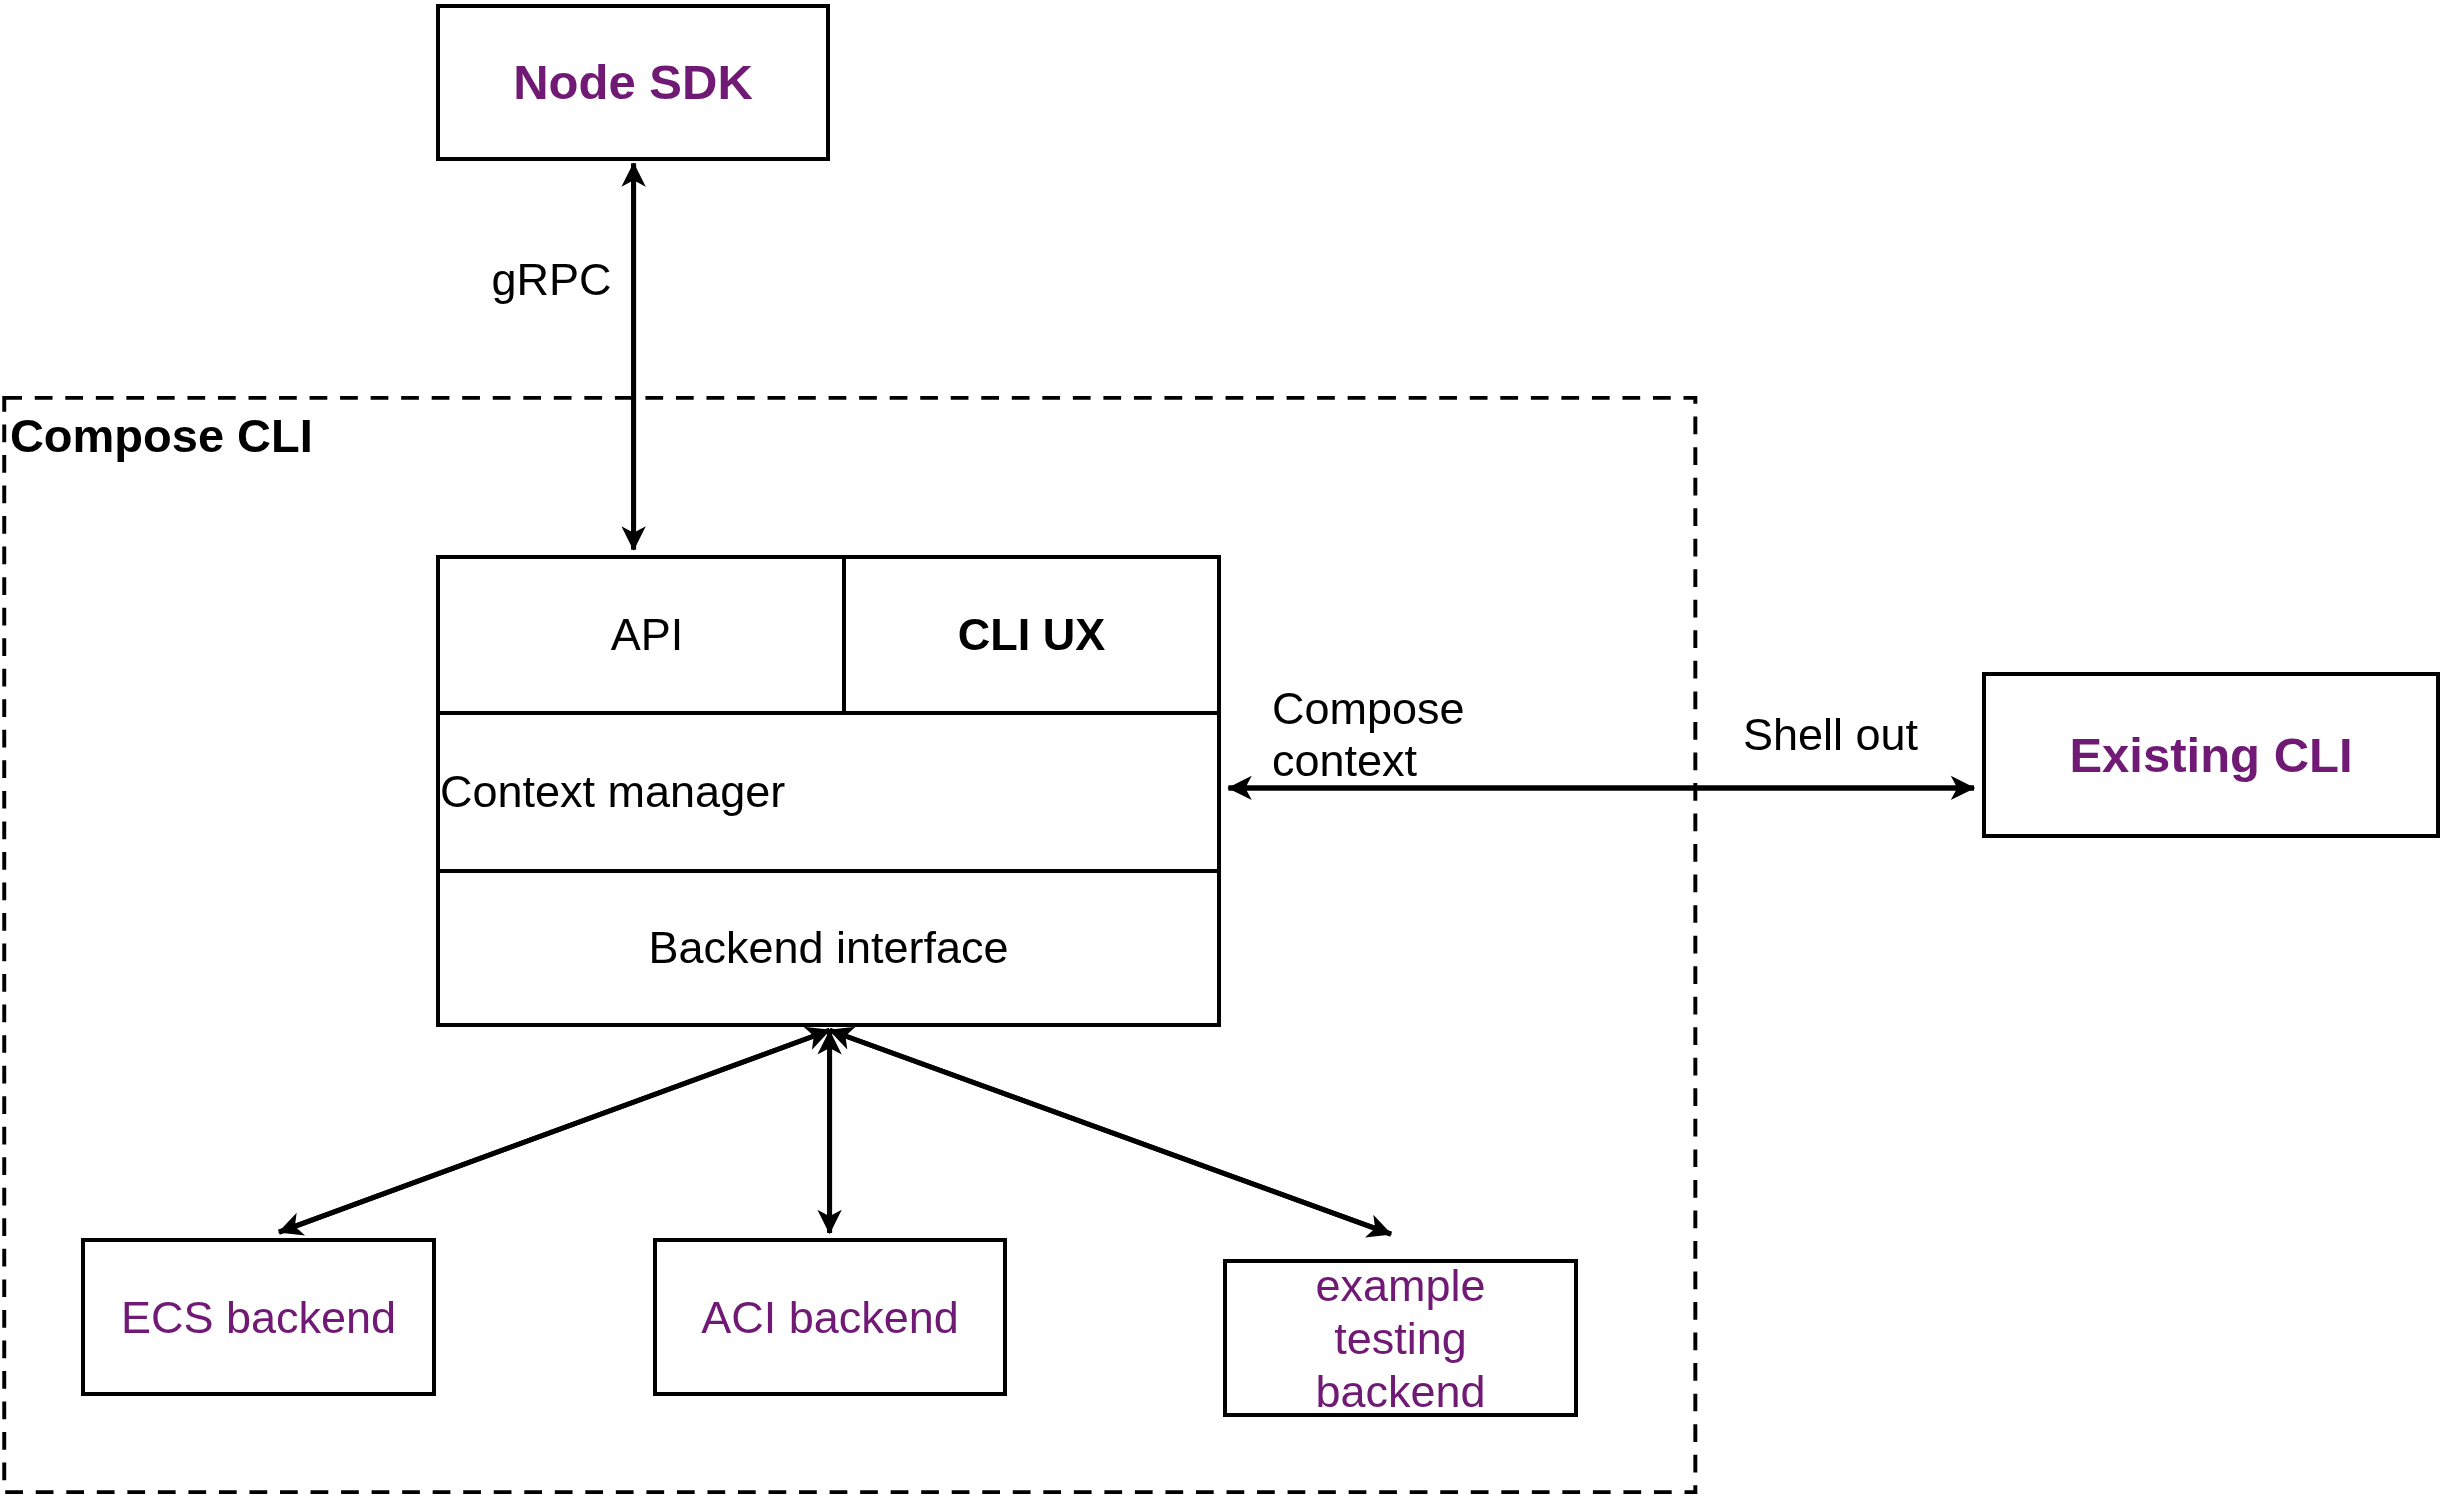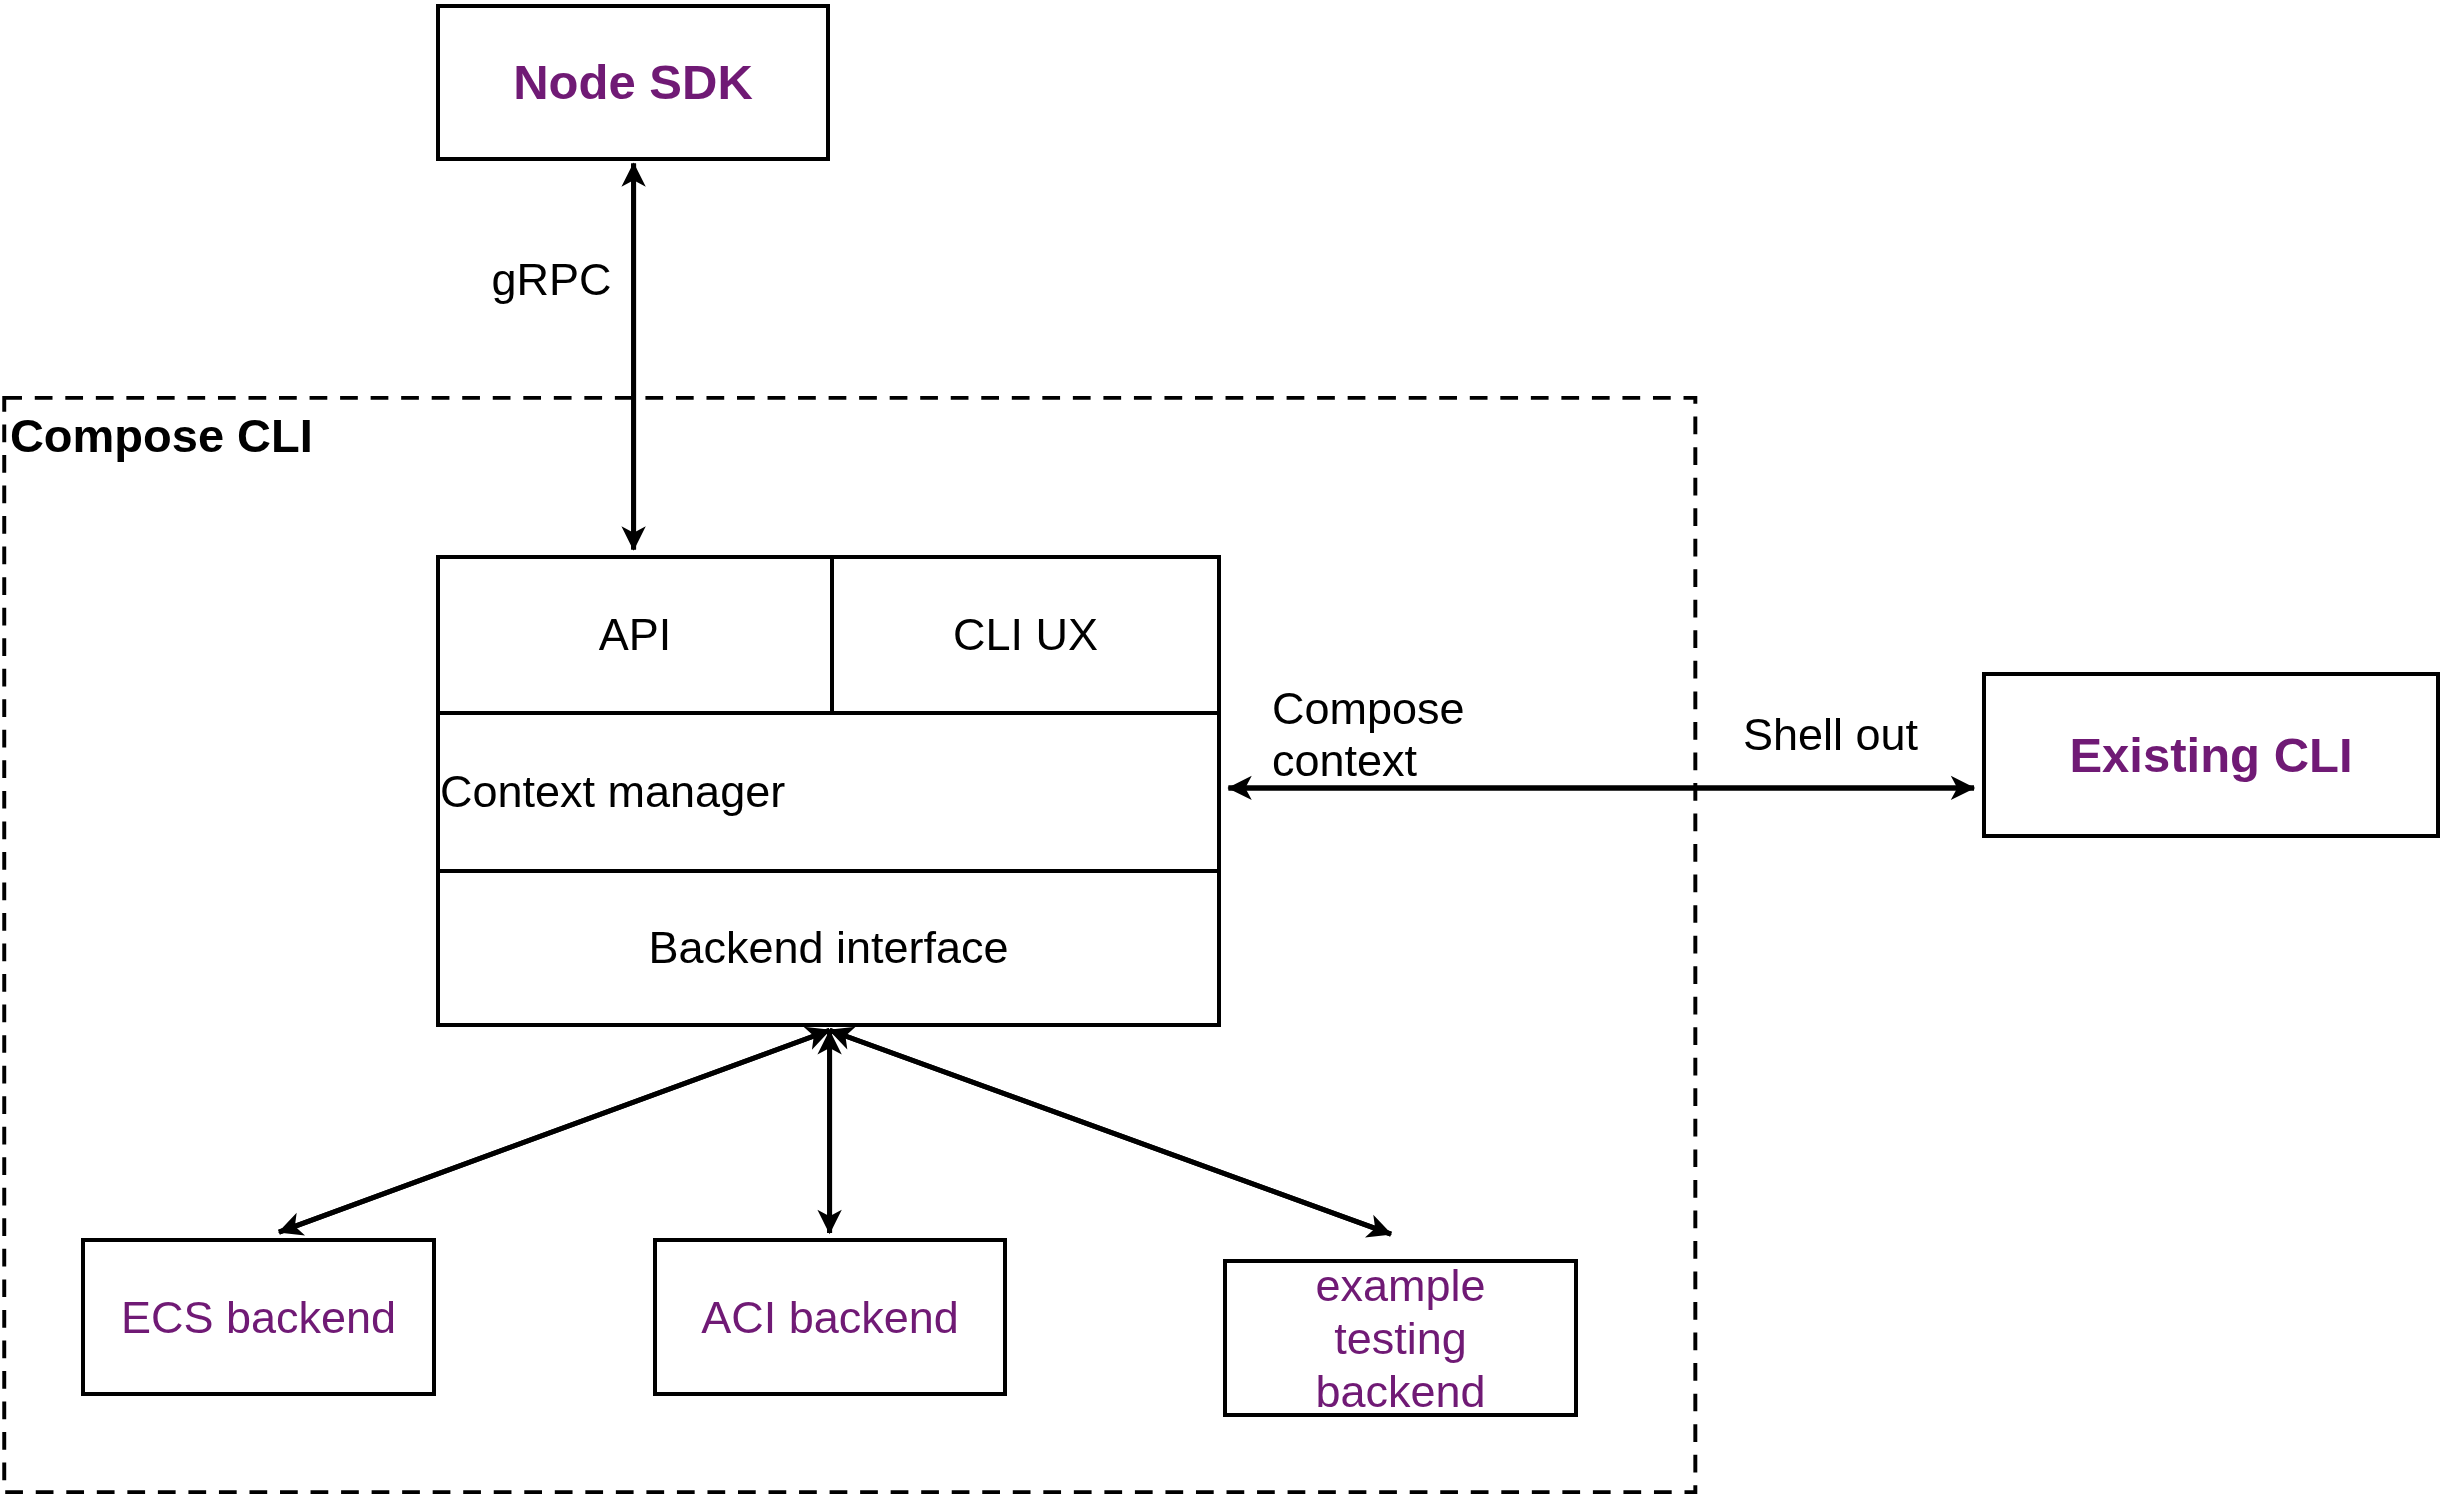--- a/index.html
+++ b/index.html
@@ -59,23 +59,25 @@
   .cell {
     box-sizing: border-box;
     display: flex;
     align-items: center;
     justify-content: center;
     font-size: 45px;
   }
   .cell-api {
     width: 394px;
     border-right: 4.9px solid #000000;
+    margin-left: 12px;
   }
   .cell-cliux {
     flex: 1;
+    font-weight: bold;
   }
   .stack .row-mid {
     box-sizing: border-box;
     flex: 0 0 158px;
     border-top: 4.9px solid #000000;
     display: flex;
     align-items: center;
     font-size: 45px;
   }
   .stack .row-bottom {

